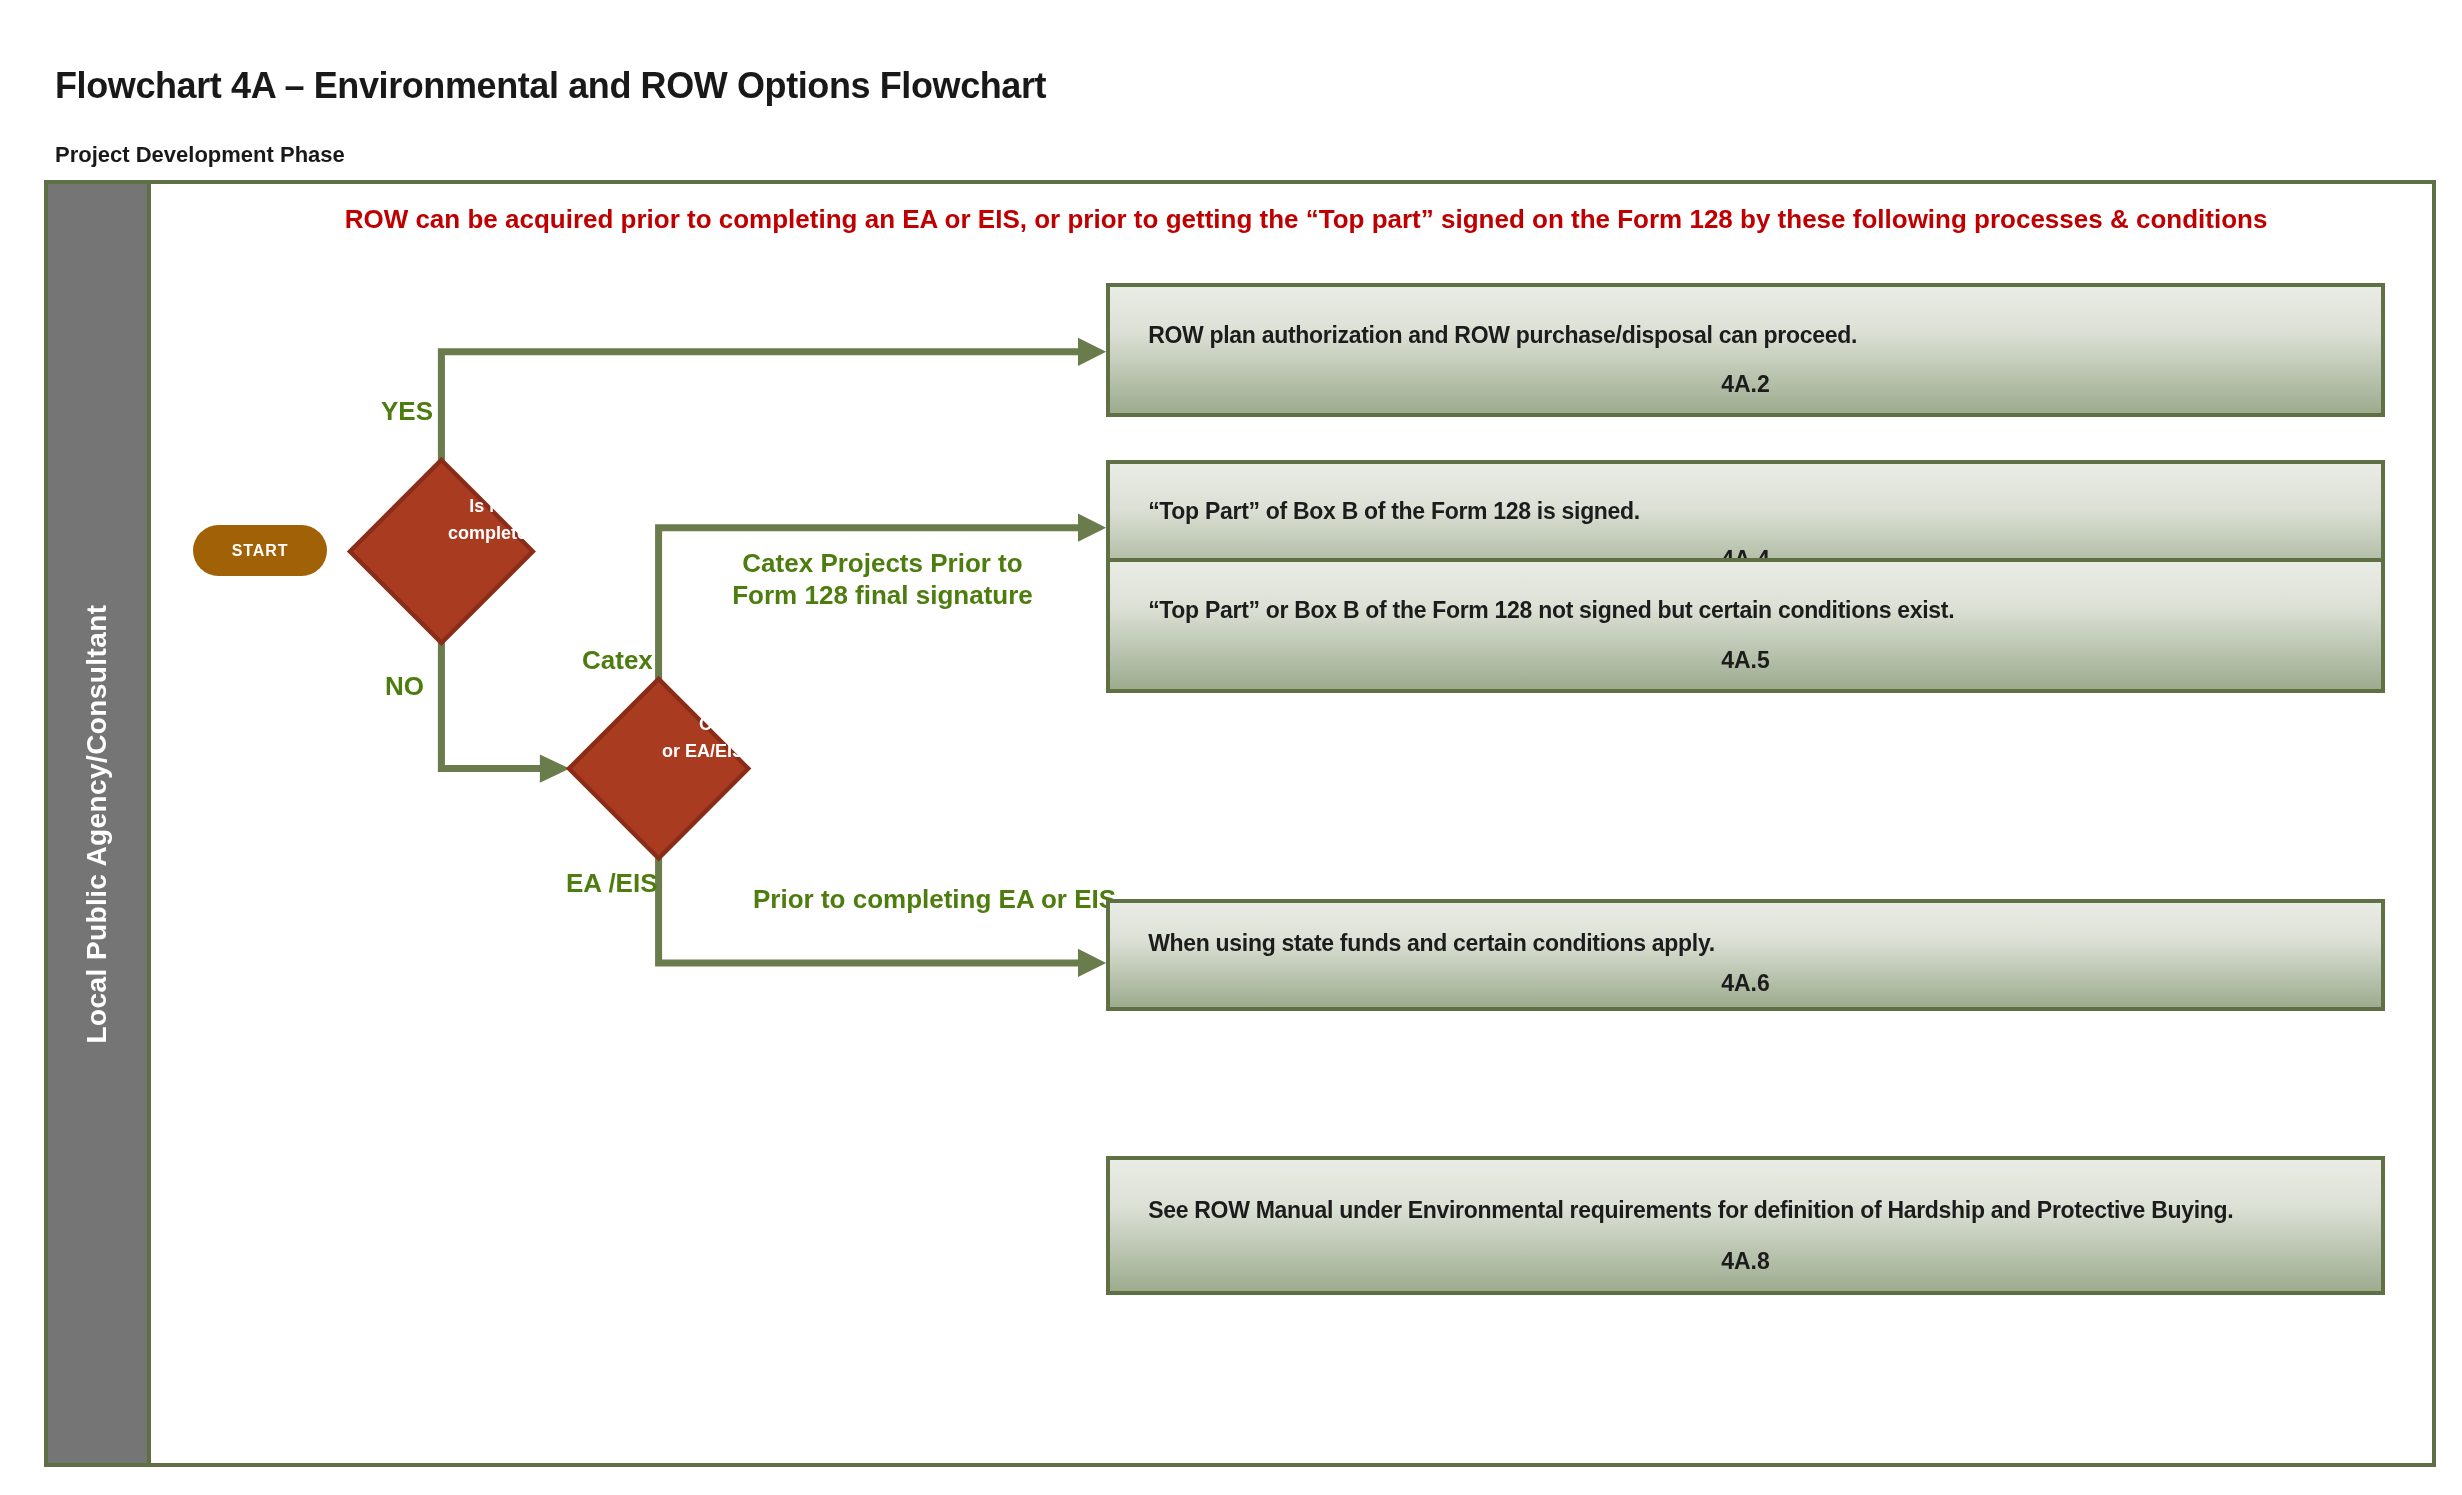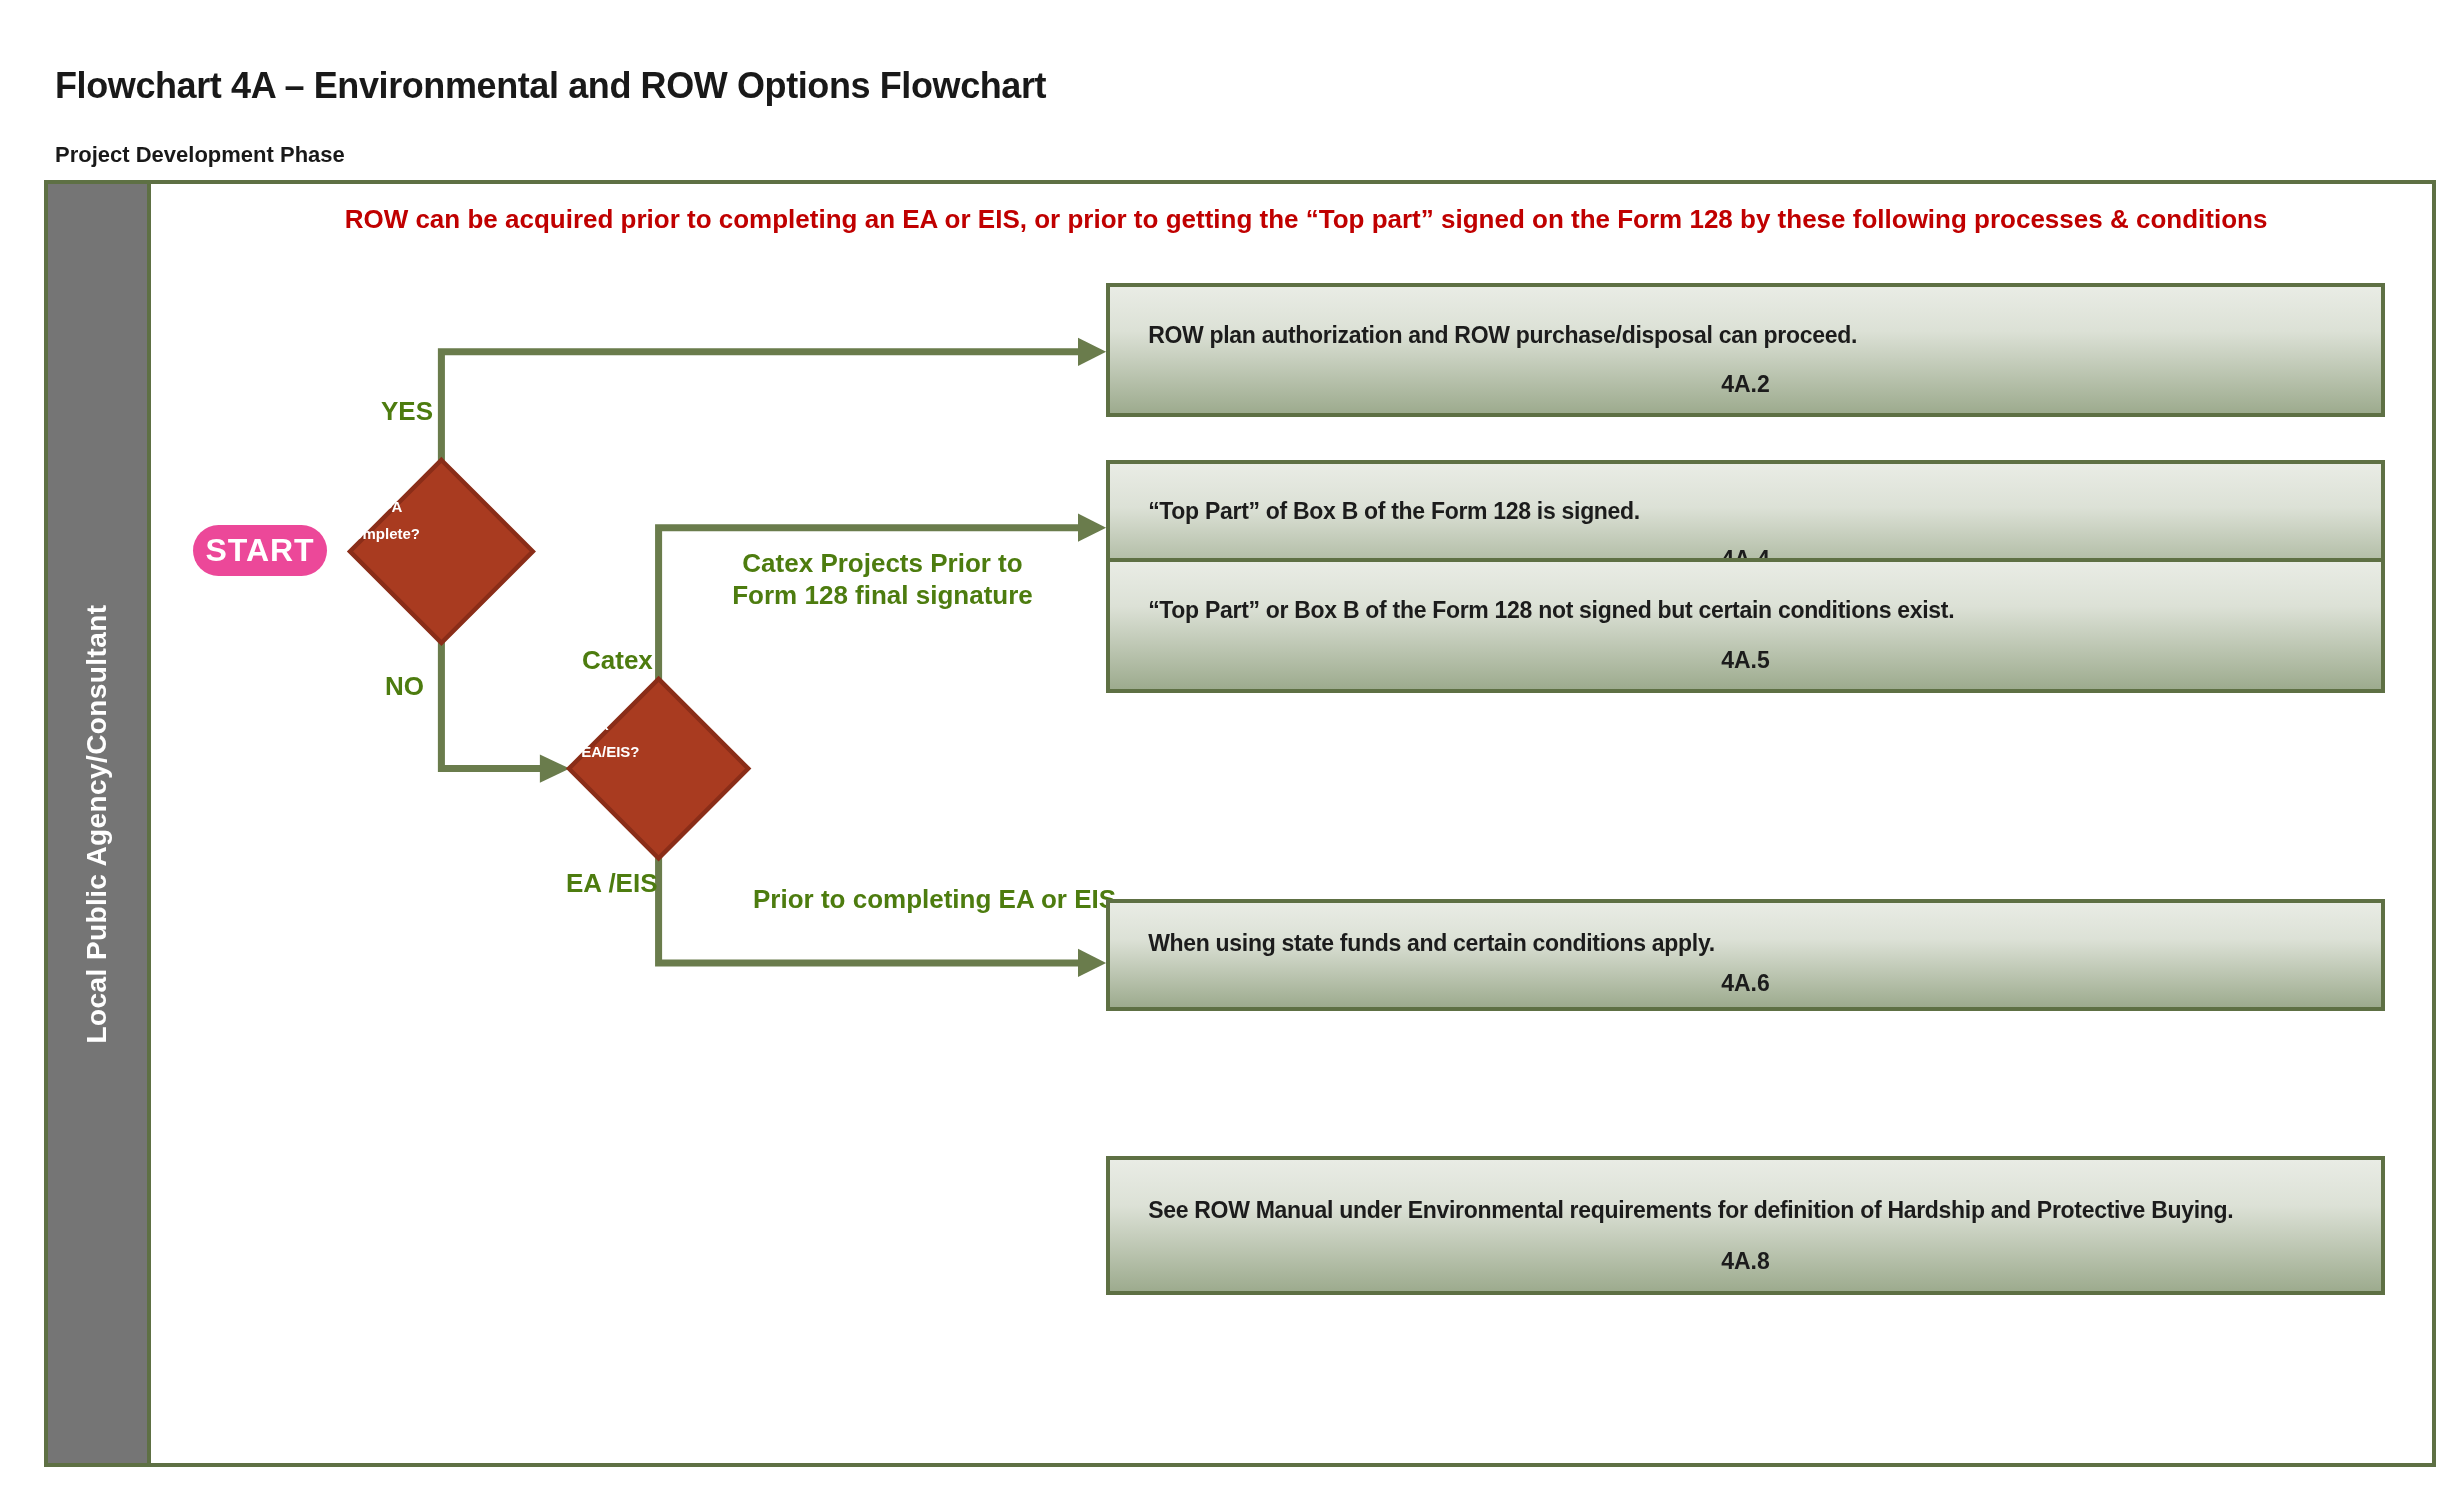--- a/index.html
+++ b/index.html
@@ -28,26 +28,26 @@
     transform:rotate(-90deg);white-space:nowrap;color:#ffffff;
     font-size:28px;font-weight:bold;letter-spacing:0.4px;
   }
   .banner{
     position:absolute;left:158px;right:26px;top:19.3px;text-align:center;
     font-size:26px;line-height:33px;font-weight:bold;color:#C00000;
   }
   .wires{position:absolute;left:0;top:0;width:2462px;height:1495px;pointer-events:none;}
   .start-pill{
     position:absolute;left:193px;top:525px;width:134px;height:51px;border-radius:25.5px;
-    background:#ec4899;display:flex;align-items:center;justify-content:center;
-    color:#ffffff;font-size:32px;font-weight:bold;letter-spacing:0.9px;
+    background:#a16207;display:flex;align-items:center;justify-content:center;
+    color:#ffffff;font-size:16px;font-weight:bold;letter-spacing:0.9px;
   }
   .diamond-text{
-    position:absolute;width:193px;text-align:left;color:#ffffff;
-    font-size:15px;line-height:27px;font-weight:bold;
+    position:absolute;width:193px;text-align:right;color:#ffffff;
+    font-size:18px;line-height:27px;font-weight:bold;
   }
   .edge-label{
     position:absolute;font-size:26px;line-height:32px;font-weight:bold;color:#4d7c0f;
   }
   .edge-label.centered{text-align:center;}
   .pbox{
     position:absolute;left:1106px;width:1279px;box-sizing:border-box;
     border:4.4px solid #5E7044;
     background:linear-gradient(180deg,#E9ECE5 0%,#DCE1D6 35%,#9DAB8E 100%);
   }

